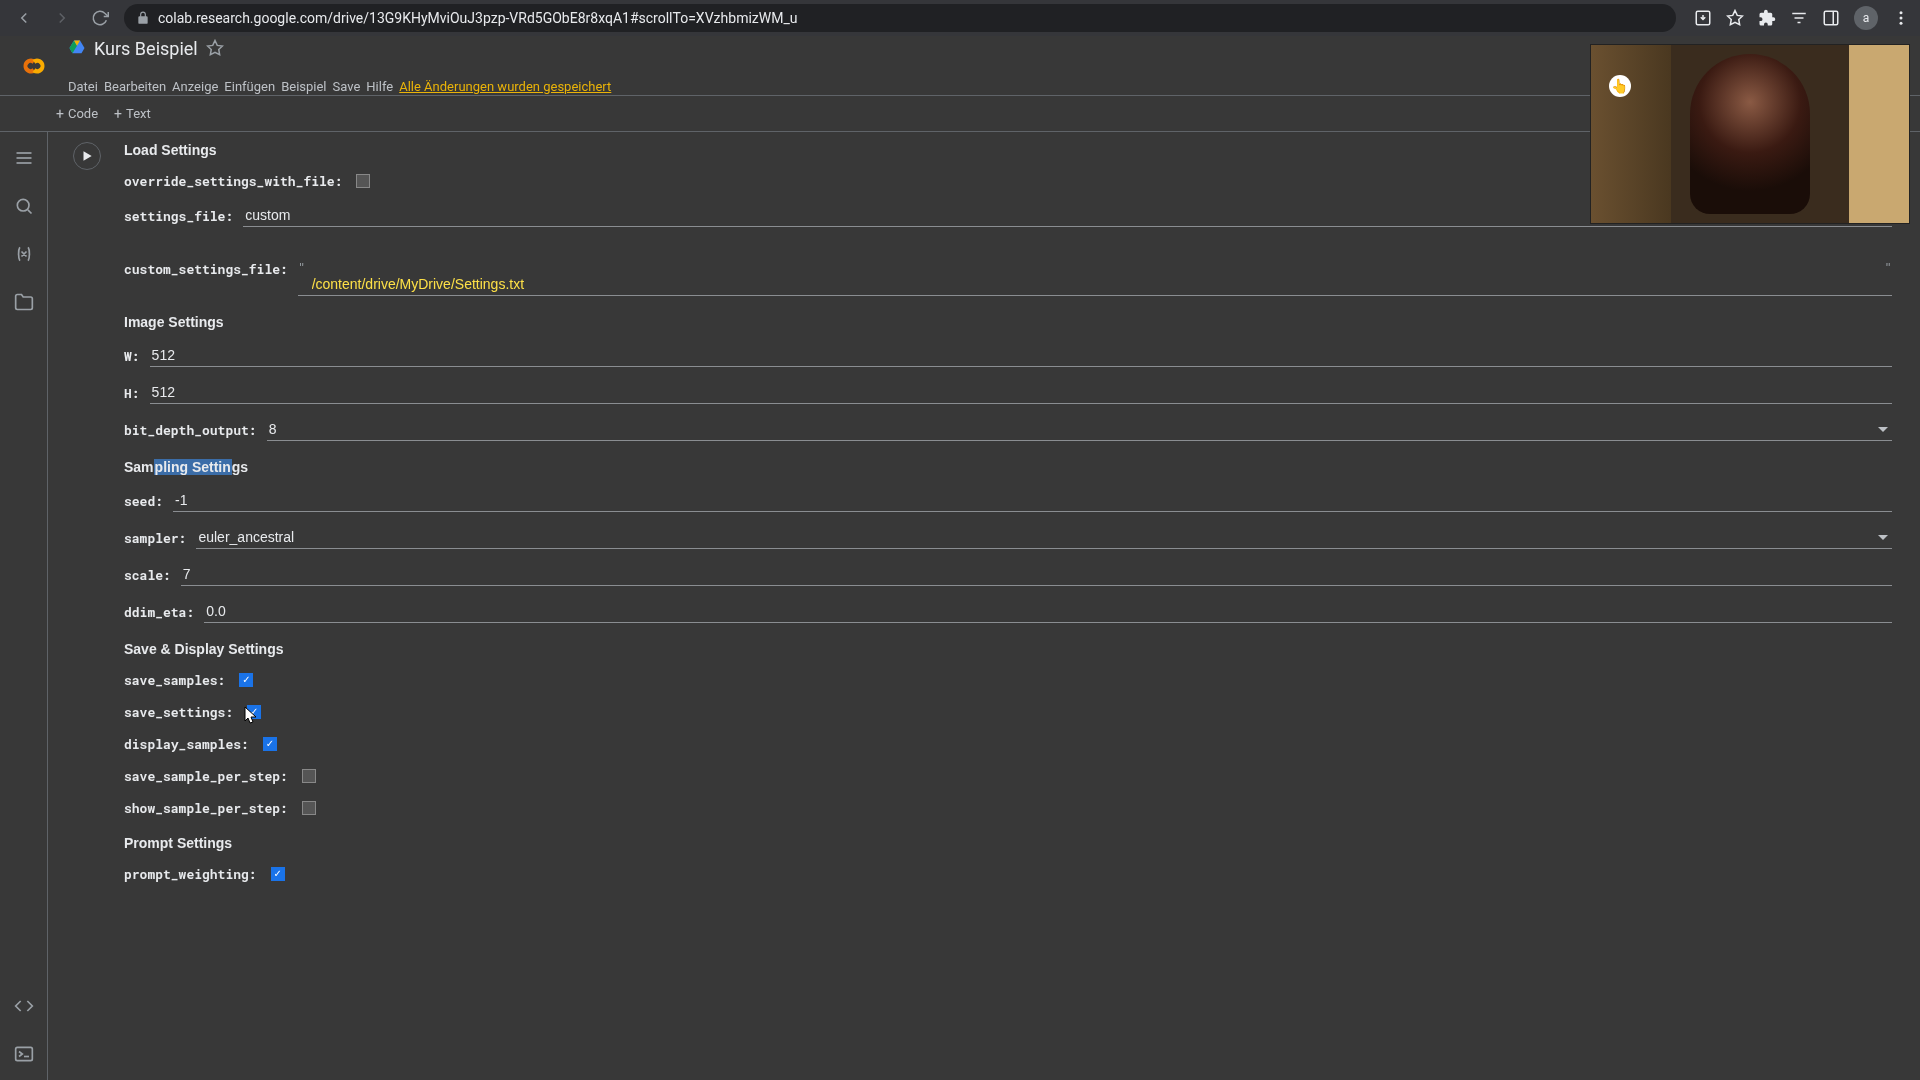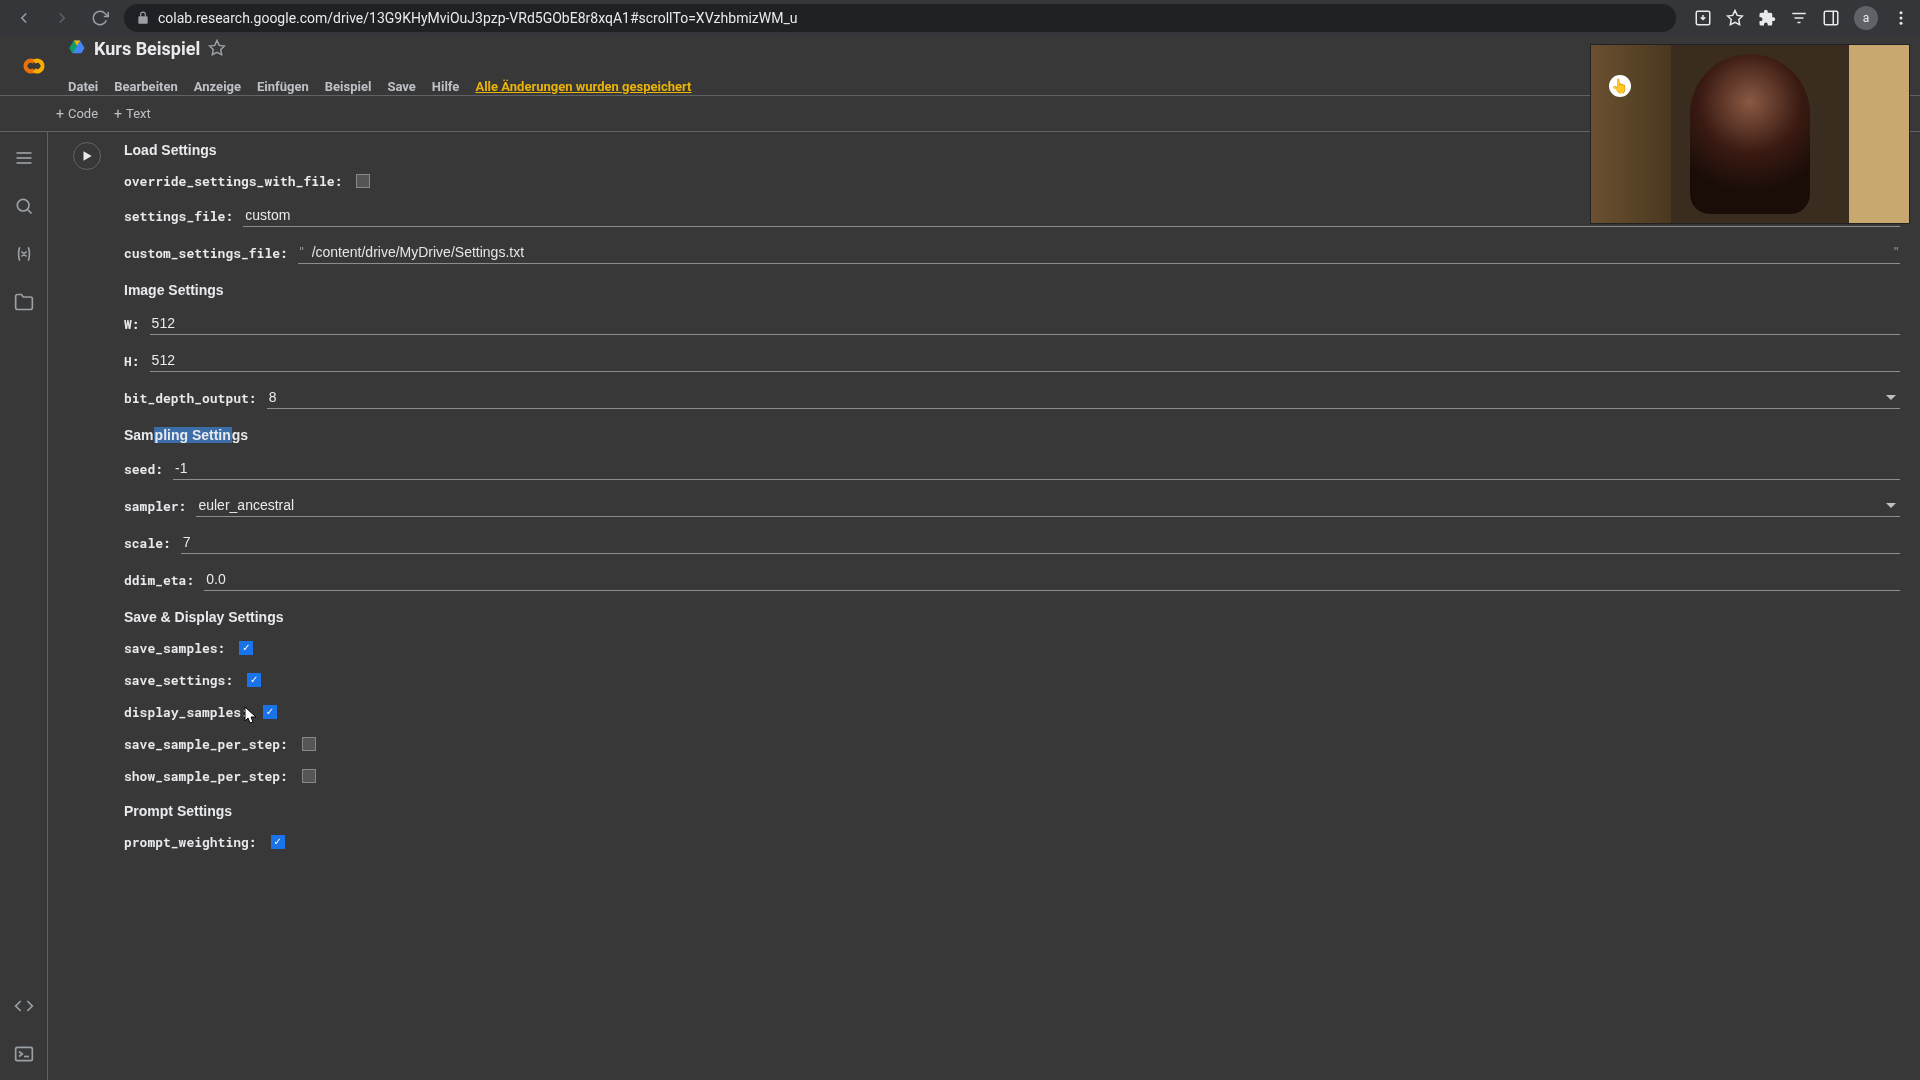--- a/index.html
+++ b/index.html
@@ -51,26 +51,26 @@
   border-bottom: 1px solid #5f6368;
   display: flex;
   align-items: center;
   padding: 0 16px;
   position: relative;
 }
 .colab-logo {
   width: 36px; height: 36px; margin-right: 16px;
   display: flex; align-items: center; justify-content: center;
 }
-.colab-title-block { flex: 1; font-weight: bold; }
+.colab-title-block { flex: 1; }
 .title-row { display: flex; align-items: center; gap: 8px; }
 .drive-icon { width: 18px; height: 18px; }
 .doc-title { font-size: 18px; color: #e8eaed; }
 .star-icon { width: 18px; height: 18px; color: #9aa0a6; cursor: pointer; }
-.menu-row { display: flex; gap: 16px; margin-top: 20px; font-size: 13px; color: #bdc1c6; }
+.menu-row { display: flex; gap: 6px; margin-top: 20px; font-size: 13px; color: #bdc1c6; }
 .menu-item { cursor: pointer; }
 .menu-status { color: #eab308; text-decoration: underline; cursor: pointer; }
 .webcam-overlay {
   position: absolute;
   top: 44px;
   right: 10px;
   width: 320px;
   height: 180px;
   background: #3a2c1e;
   border: 1px solid #222;
@@ -120,21 +120,21 @@
 .main-area { display: flex; height: calc(100% - 132px); }
 .left-rail {
   width: 48px; background: #383838; border-right: 1px solid #5f6368;
   display: flex; flex-direction: column; align-items: center;
   padding-top: 16px; gap: 28px;
 }
 .rail-icon { width: 20px; height: 20px; color: #9aa0a6; cursor: pointer; }
 .rail-icon svg { width: 100%; height: 100%; }
 .rail-bottom { margin-top: auto; padding-bottom: 16px; display: flex; flex-direction: column; gap: 28px; align-items: center; }
 .notebook {
-  flex: 1; overflow-y: auto; padding: 0 0 0 0;
+  flex: 1; overflow-y: auto; padding: 0 8px 0 0;
   background: #383838;
 }
 .cell-wrap {
   display: flex;
   padding-left: 12px;
 }
 .cell-gutter {
   width: 54px; padding-top: 10px;
   display: flex; justify-content: center;
 }
@@ -187,22 +187,22 @@
   border-left: 5px solid transparent;
   border-right: 5px solid transparent;
   border-top: 5px solid #bdc1c6;
 }
 .quoted-input {
   flex: 1; display: flex; align-items: center; gap: 6px;
   border-bottom: 1px solid #8a8d91;
 }
 .quoted-input .quote { color: #9aa0a6; font-family: "Roboto Mono", monospace; font-size: 13px; }
 .quoted-input input {
-  flex: 1; border: none; background: transparent; color: #e5e5e5;
-  font-size: 14px; padding: 3px 0; outline: none;
+  flex: 1; border: none; background: transparent; color: #fde047;
+  font-size: 14px; padding: 3px 0; outline: none; margin-top: 32px;
 }
 .cb {
   width: 14px; height: 14px; border: 1px solid #888; background: #555;
   display: inline-flex; align-items: center; justify-content: center;
   cursor: pointer; margin-left: 4px;
 }
 .cb.checked { background: #1a73e8; border-color: #1a73e8; }
 .cb.checked::after { content: "✓"; color: #fff; font-size: 10px; line-height: 1; }
 .cursor-arrow {
   position: absolute;

